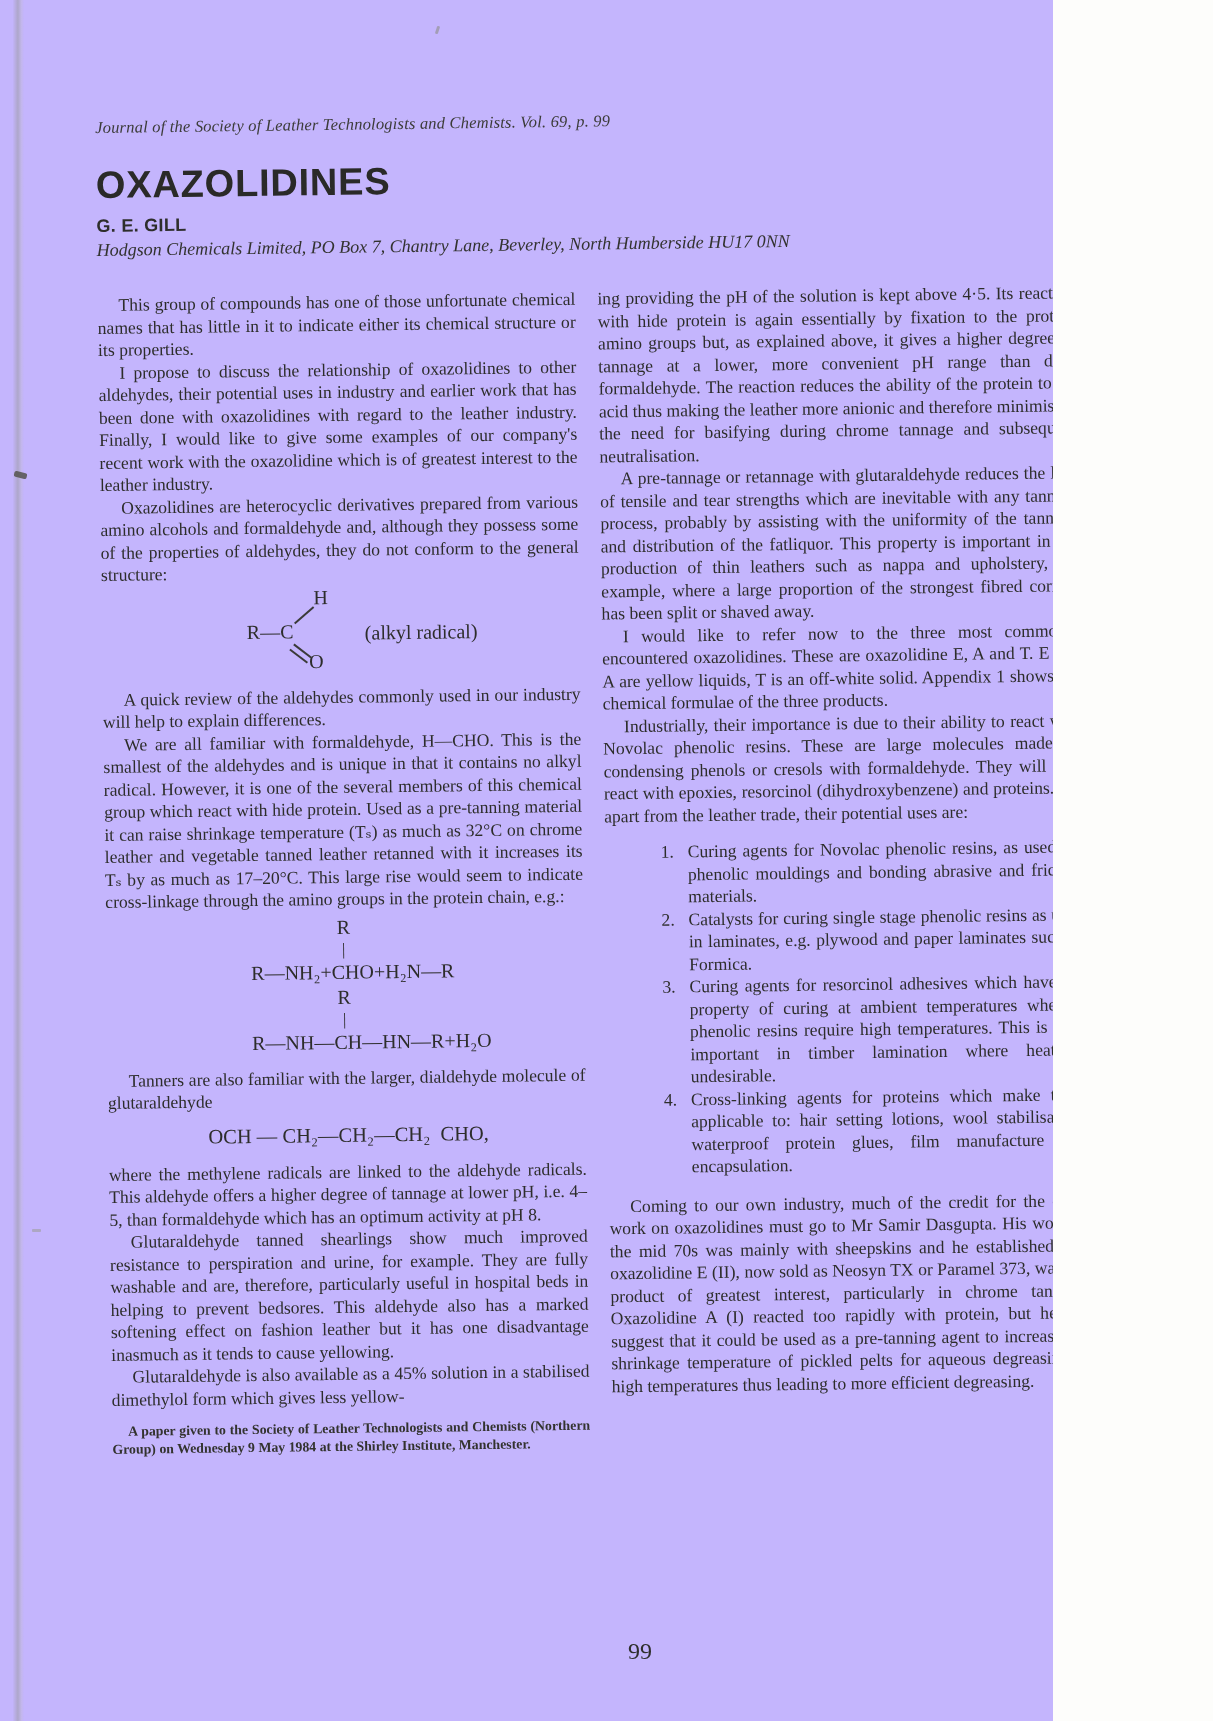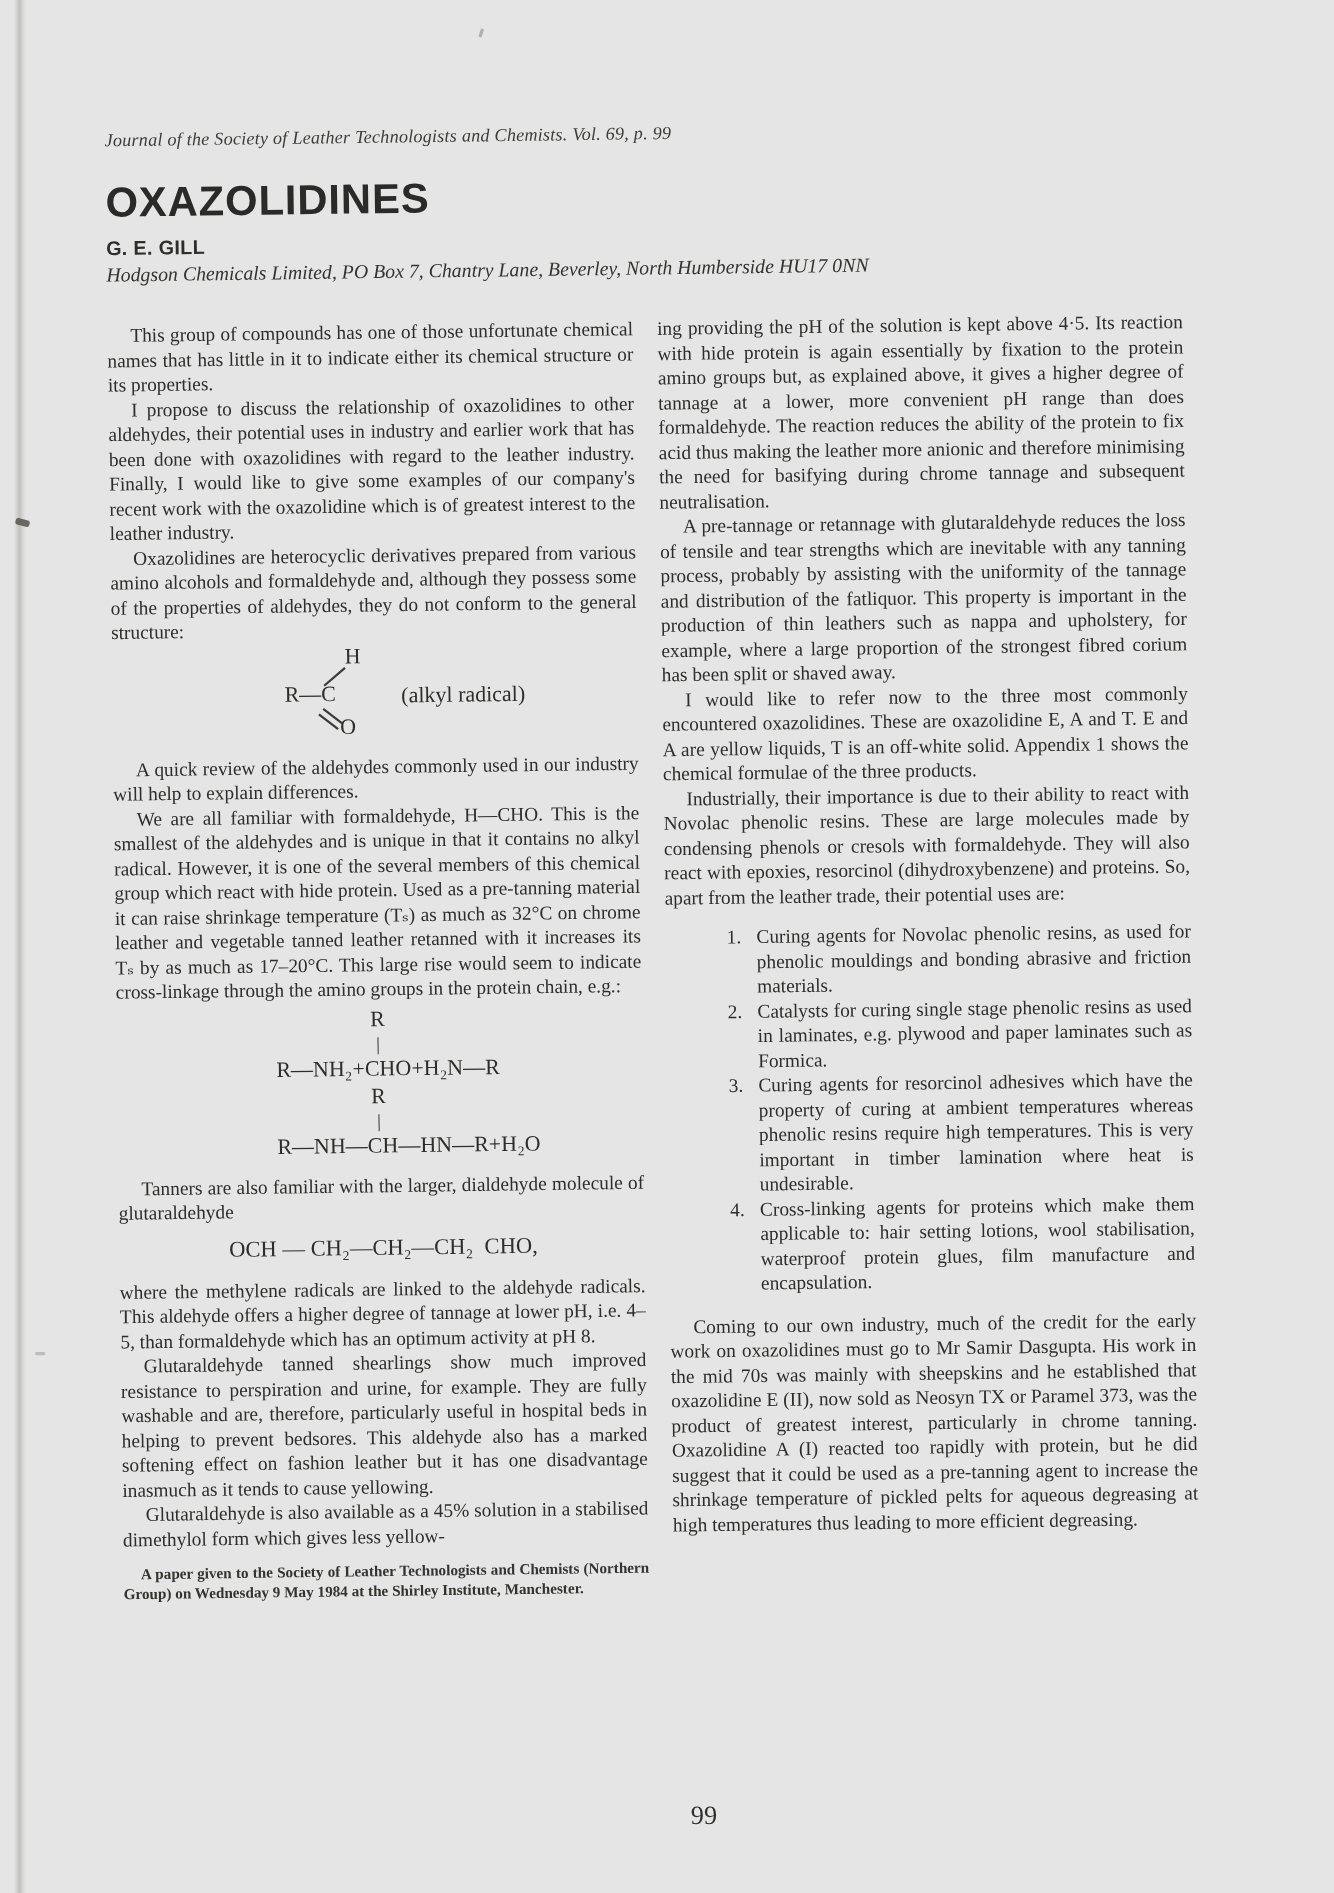--- a/index.html
+++ b/index.html
@@ -1,17 +1,17 @@
 <!DOCTYPE html>
 <html><head>
 <meta charset="utf-8">
 <style>
   html,body{margin:0;padding:0;background:#fdfdfb;}
   .sheet{
-    position:relative;width:1213px;height:1721px;background:#e5e5e5;overflow:hidden;
+    position:relative;width:1053px;height:1721px;background:#c4b5fd;overflow:hidden;
     color:#2d2d2b;font-family:"Liberation Serif","DejaVu Serif",serif;
   }
   .edge-strip{
     position:absolute;left:13px;top:0;width:11px;height:100%;
     background:linear-gradient(to right, rgba(160,160,152,0.05), rgba(148,148,140,0.45) 45%, rgba(190,190,182,0.25) 75%, rgba(200,200,195,0));
     filter:blur(0.6px);
   }
   .speck1{position:absolute;left:14px;top:472px;width:13px;height:6px;background:#55544e;border-radius:2px;transform:rotate(14deg);opacity:.85;}
   .speck2{position:absolute;left:436px;top:26px;width:3px;height:8px;background:#8d8d87;transform:rotate(18deg);opacity:.6;border-radius:1px;}
   .speck3{position:absolute;left:32px;top:1229px;width:9px;height:3px;background:#9a9a93;opacity:.55;border-radius:1px;}
@@ -33,21 +33,21 @@
   .col{width:478px;}
   .col p{
     margin:0;font-size:17.6px;line-height:22.5px;text-align:justify;
     text-indent:21px;color:#2d2d2b;
   }
   .col p.noindent{text-indent:0;}
   .col p.gap-top{margin-top:16px;}
   
   .f1{position:relative;height:88px;margin:6px 0 8px 85px;font-size:20px;}
   .f1 span{position:absolute;white-space:nowrap;}
-  .f1-rc{left:72px;top:30px;}
+  .f1-rc{left:60px;top:30px;}
   .f1-h{left:127px;top:-4px;}
   .f1-o{left:122px;top:60px;}
   .f1-label{left:178px;top:32px;}
   .bond{position:absolute;display:block;height:1.8px;background:#3a3a38;transform-origin:left center;}
   .bond-up{left:108px;top:32px;width:25px;transform:rotate(-40deg);}
   .bond-dbl1{left:107px;top:53px;width:22px;transform:rotate(38deg);}
   .bond-dbl2{left:103px;top:58px;width:22px;transform:rotate(38deg);}
   
   .f2{margin:4px 0 12px 145px;font-size:20px;line-height:25px;}
   .f2 span{display:block;white-space:pre;}

